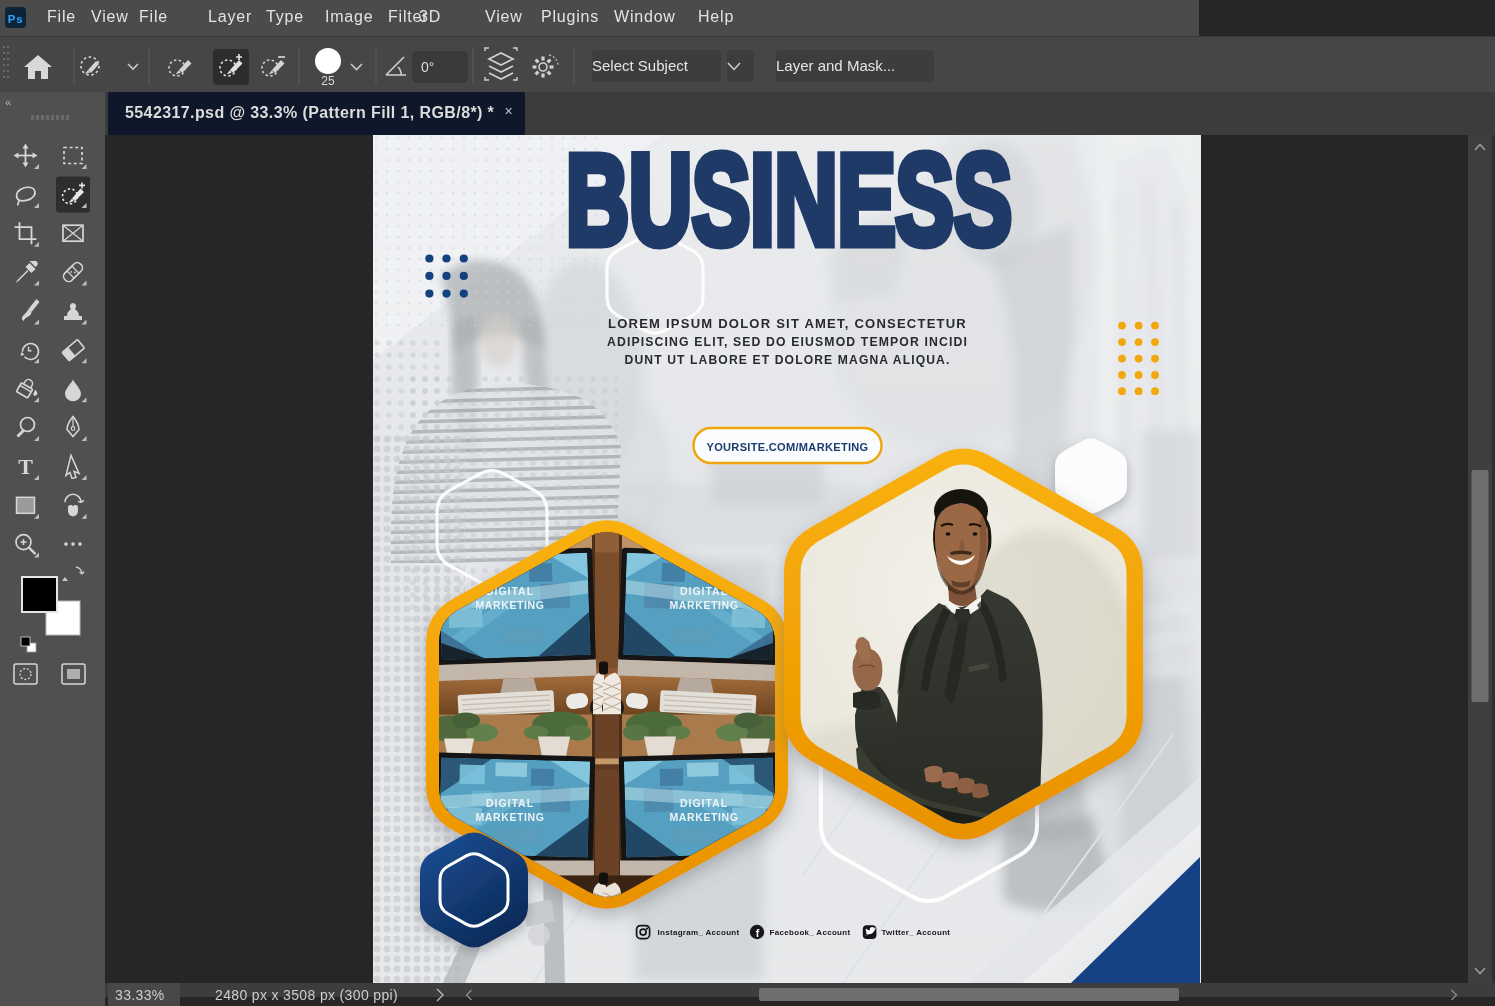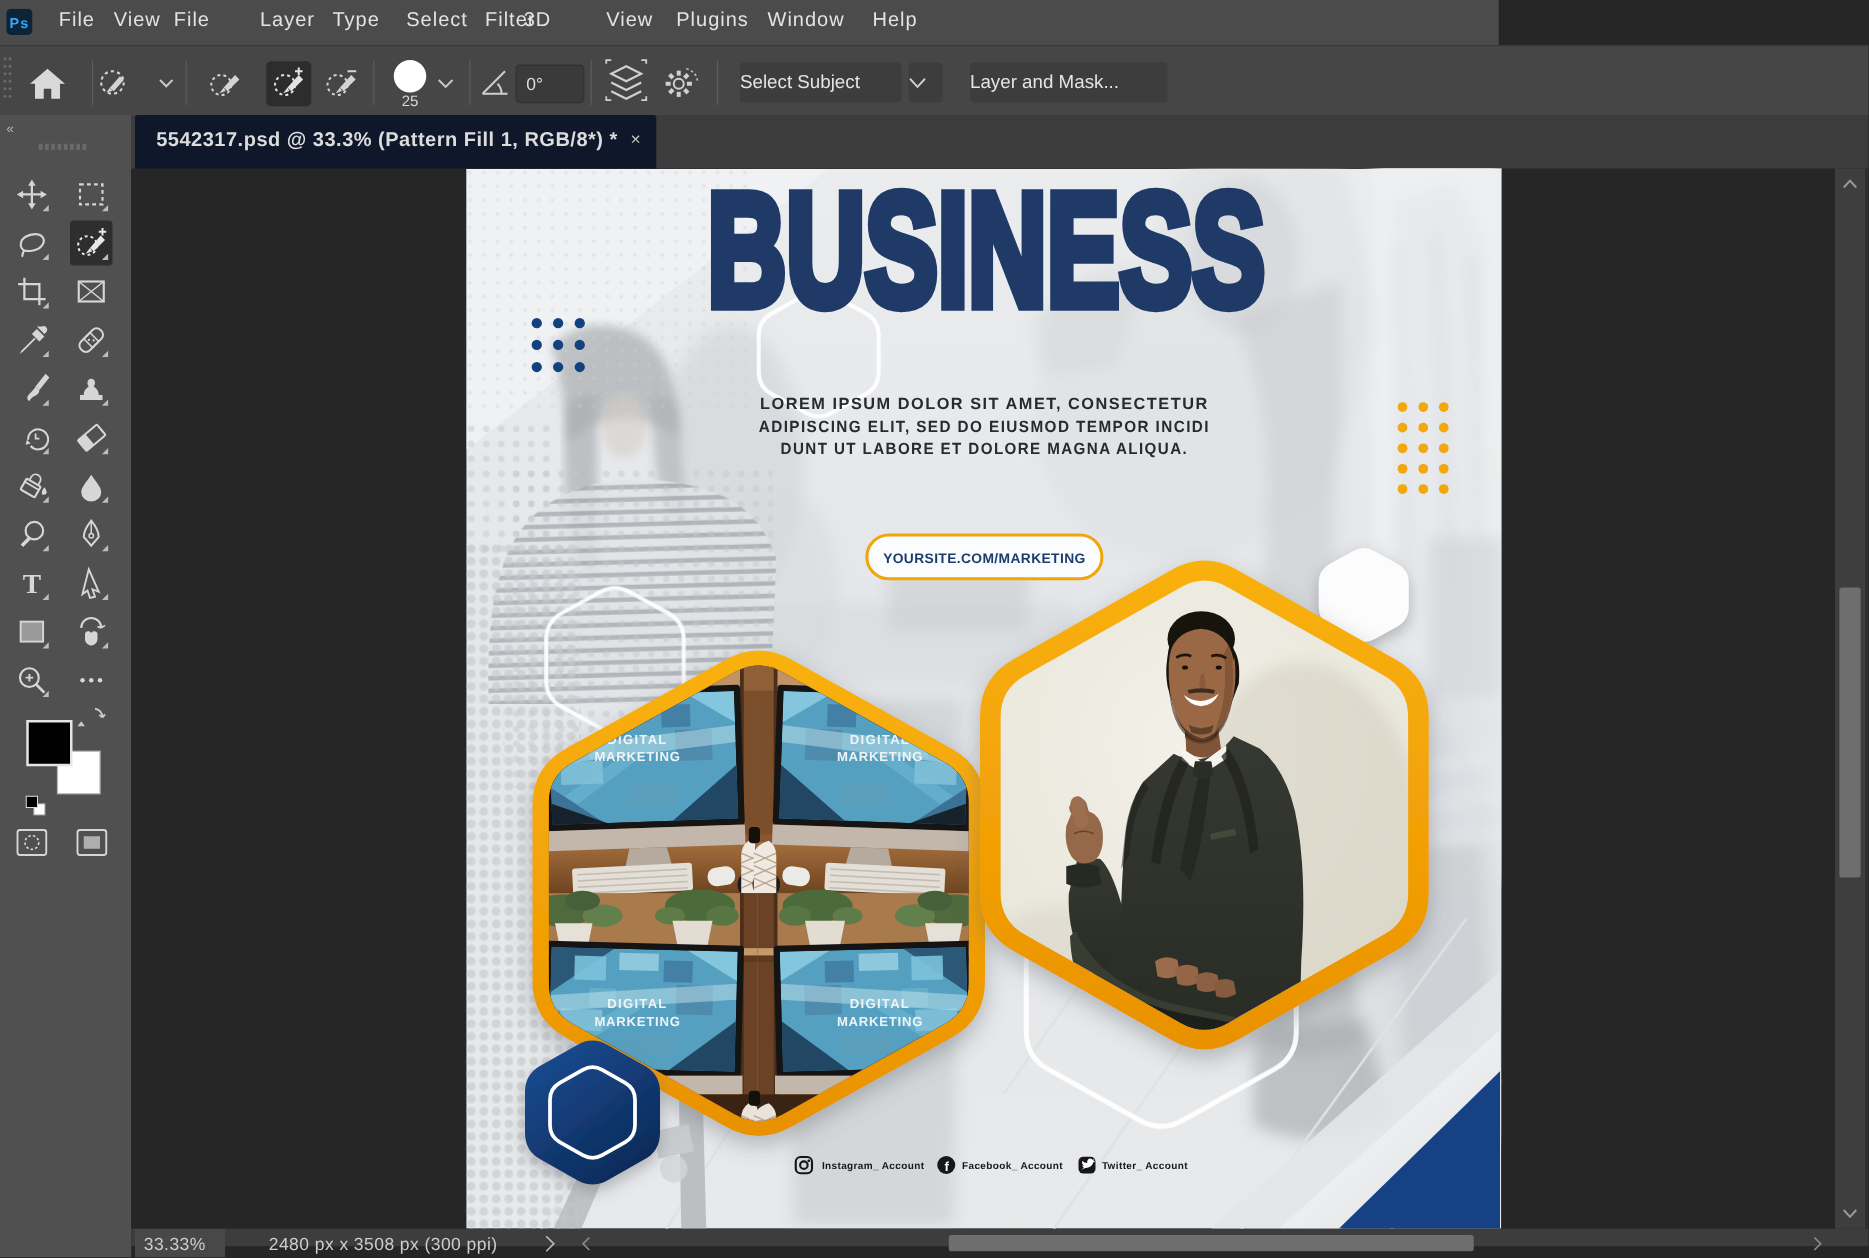--- a/index.html
+++ b/index.html
@@ -29,21 +29,21 @@
   <div class="abs" id="menubar">
     <svg class="abs" style="left:5px;top:7px" width="21" height="21" viewBox="0 0 21 21">
       <rect x="0" y="0" width="21" height="21" rx="4" fill="#0c2338"></rect>
       <text x="10.5" y="15.5" font-size="11.5" font-weight="bold" fill="#31a8ff" text-anchor="middle" font-family="Liberation Sans">Ps</text>
     </svg>
     <span class="mitem" style="left:47px">File</span>
     <span class="mitem" style="left:91px">View</span>
     <span class="mitem" style="left:139px">File</span>
     <span class="mitem" style="left:208px">Layer</span>
     <span class="mitem" style="left:266px">Type</span>
-    <span class="mitem" style="left:325px">Select</span>
+    <span class="mitem" style="left:325px">Image</span>
     <span class="mitem" style="left:388px">Filter</span>
     <span class="mitem" style="left:419px">3D</span>
     <span class="mitem" style="left:485px">View</span>
     <span class="mitem" style="left:541px">Plugins</span>
     <span class="mitem" style="left:614px">Window</span>
     <span class="mitem" style="left:698px">Help</span>
   </div>
 
   <div class="abs" id="optbar">
     <svg class="abs" style="left:0;top:0" width="1495" height="55" viewBox="0 0 1495 55">

